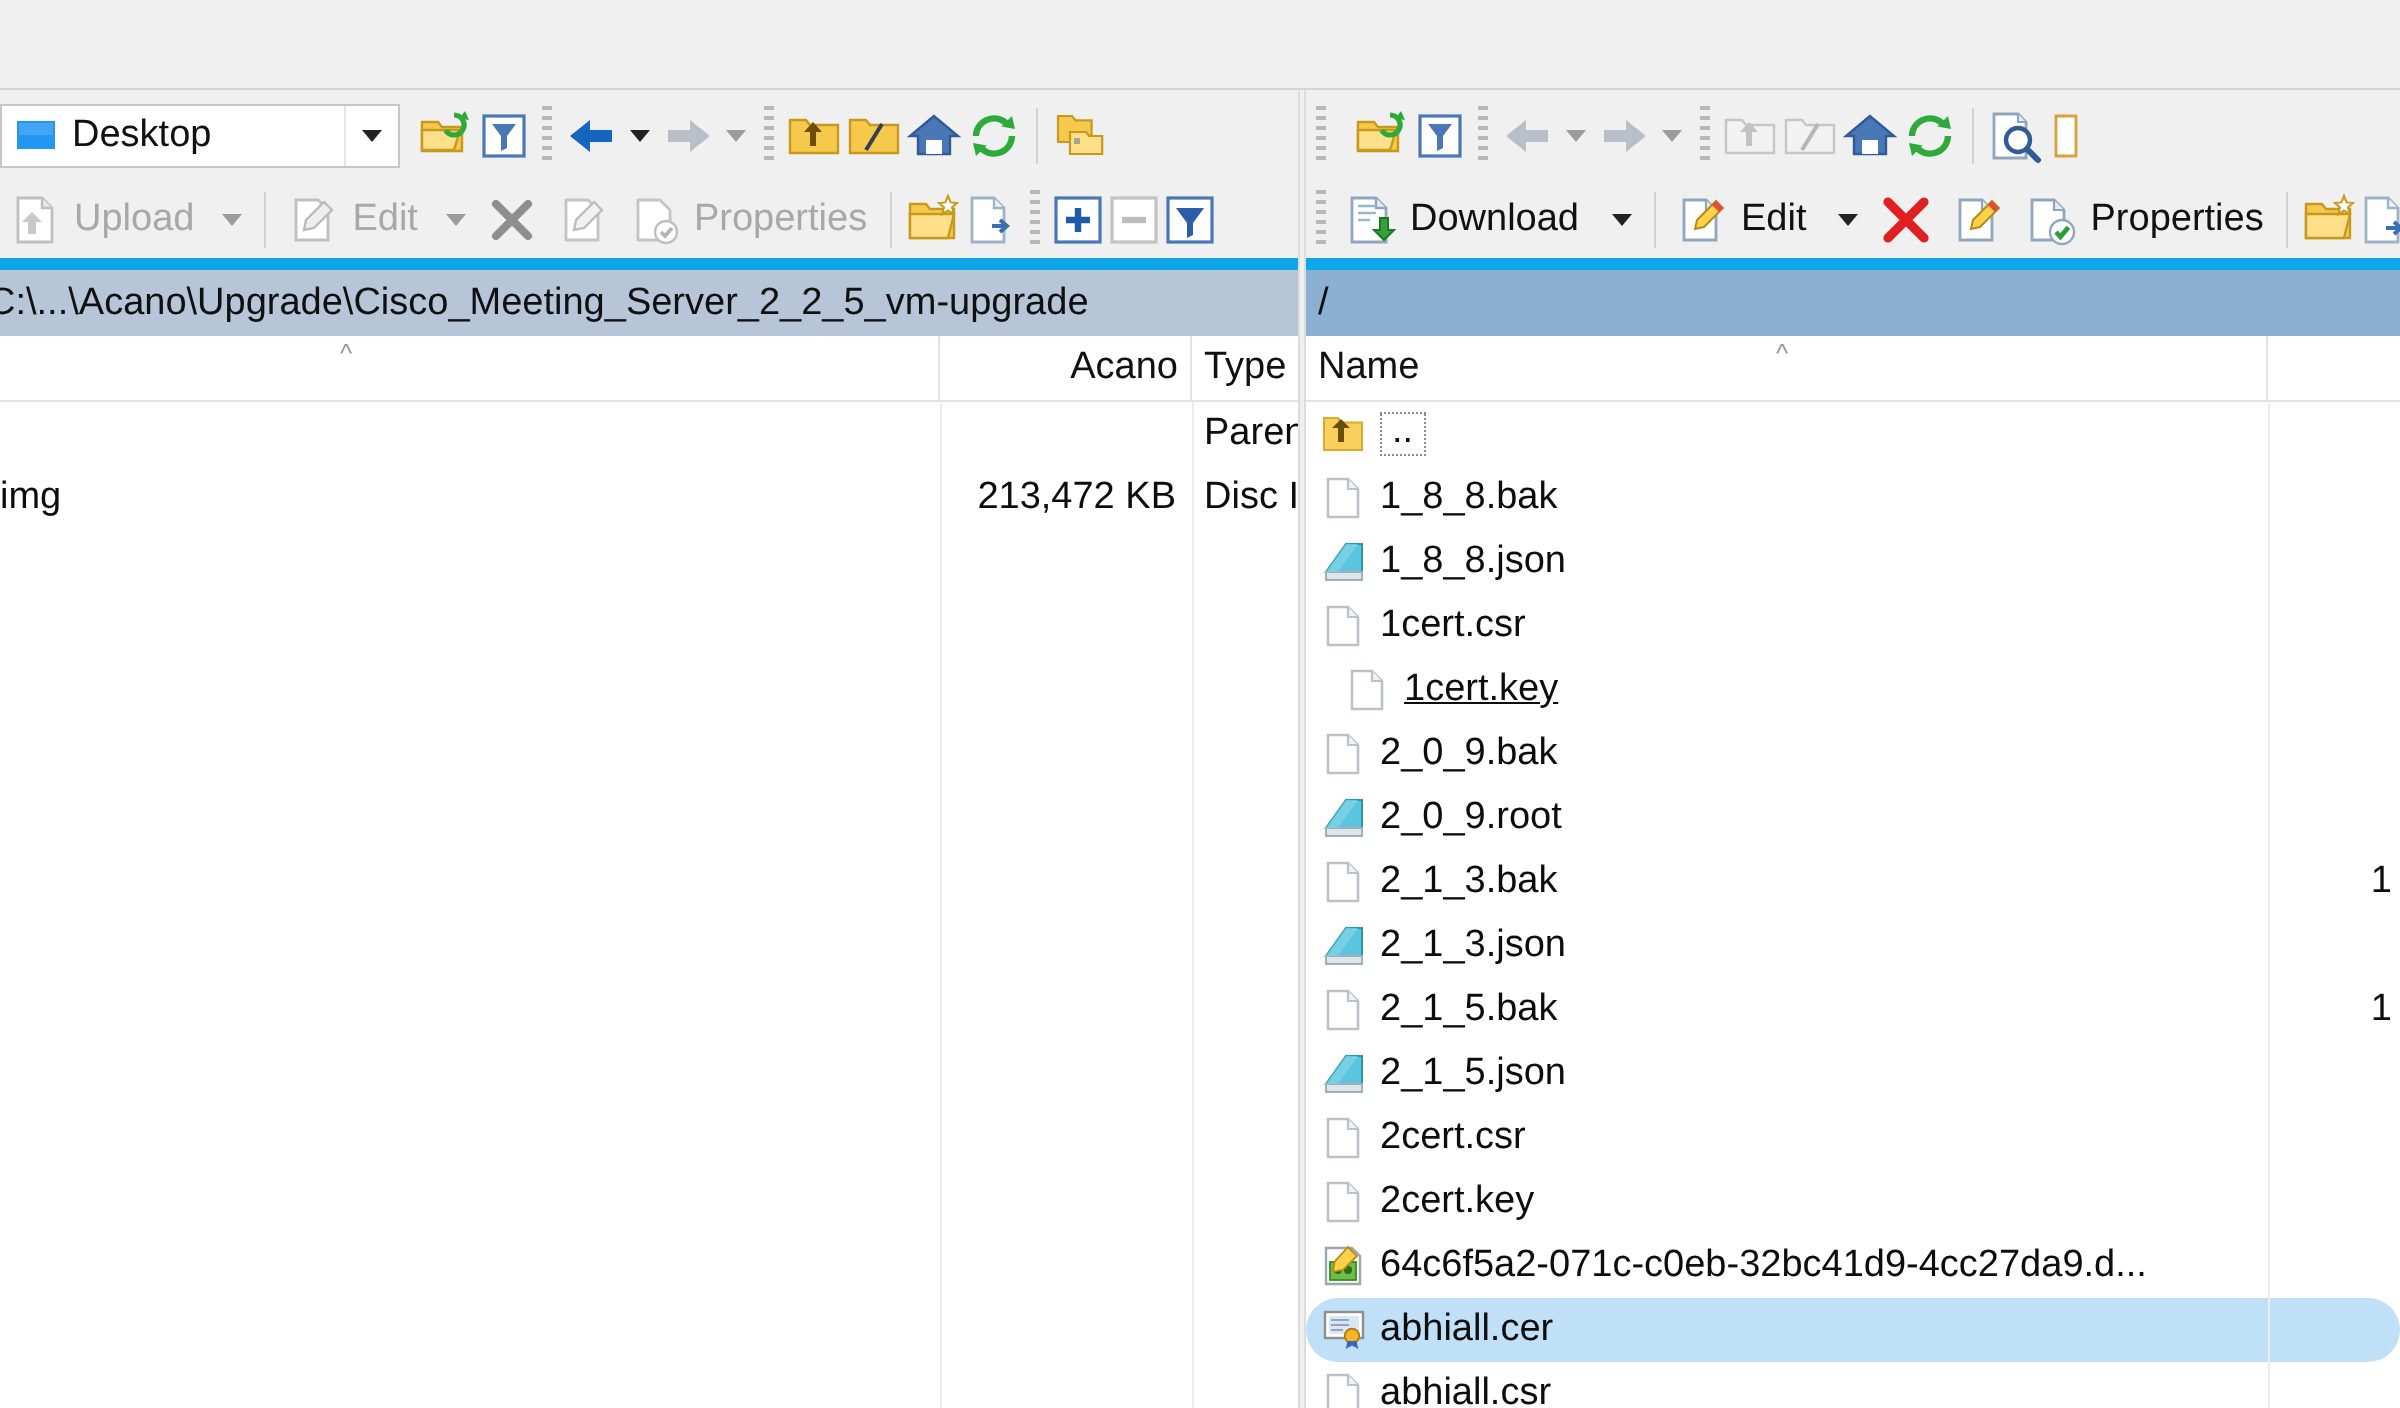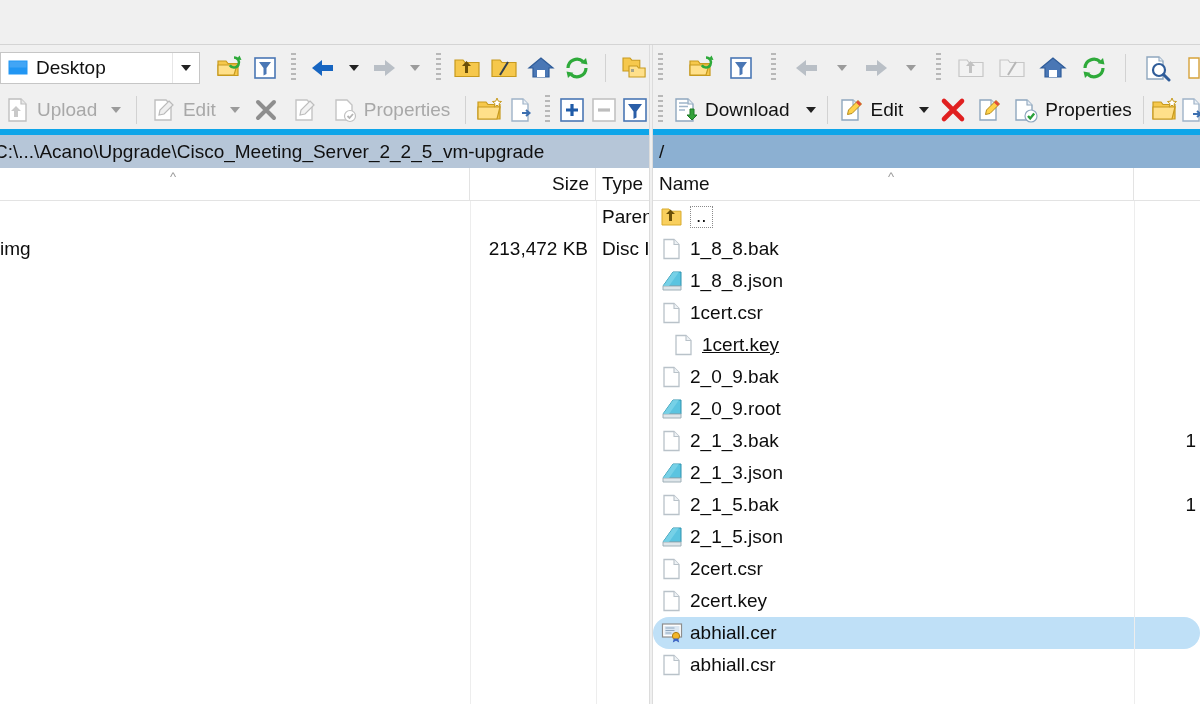--- a/index.html
+++ b/index.html
@@ -87,21 +87,20 @@
 
   
   .toolrow {
     height: 45px;
     background: #f0f0f0;
     display: flex;
     align-items: center;
     box-sizing: border-box;
     overflow: hidden;
     white-space: nowrap;
-    justify-content: space-between;
   }
   .toolrow.row2 { border-bottom: 6px solid #0ea5e9; }
 
   .grip {
     width: 9px; height: 30px;
     flex: none;
     margin: 0 3px;
     background-image: repeating-linear-gradient(
       to bottom, #b8b8b8 0px, #b8b8b8 2px, transparent 2px, transparent 5px);
     background-position: center;
@@ -441,21 +440,21 @@
     <div class="pathbar inactive">
       <span style="margin-left:-6px">C:\...\Acano\Upgrade\Cisco_Meeting_Server_2_2_5_vm-upgrade</span>
     </div>
 
     <div class="listhdr">
       <div class="hcell" style="width:470px">
         <span class="htext"></span>
         <span class="sortmark" style="left:170px">^</span>
       </div>
       <div class="hcell right" style="width:126px">
-        <span class="htext">Size</span>
+        <span class="htext">Acano</span>
       </div>
       <div class="hcell" style="width:53px;border-right:none">
         <span class="htext">Type</span>
       </div>
     </div>
 
     <div class="filelist" style="height:560px">
       <div class="vsep" style="left:470px"></div>
       <div class="vsep" style="left:596px"></div>
 
@@ -824,20 +823,35 @@
               <span class="ico">
                 <svg width="22" height="22" viewBox="0 0 22 22">
                   <path d="M3 1.5h10l5 5V20.5H3z" fill="#ffffff" stroke="#b9c2c9" stroke-width="1.3"></path>
                   <path d="M13 1.5v5h5" fill="#eef2f5" stroke="#b9c2c9" stroke-width="1.1"></path>
                 </svg>
               </span>
               <span>2cert.key</span>
             </div>
             <div class="cell-size" style="width: 66px; padding-right: 4px;"><span></span></div>
           </div>
+          <div class="frow">
+            <div class="cell-name" style="width: 481px; padding-left: 8px;">
+              <span class="ico">
+                <svg width="22" height="22" viewBox="0 0 22 22">
+                  <path d="M2 2h13l4 4v14H2z" fill="#ffffff" stroke="#9aa7b0" stroke-width="1.2"></path>
+                  <rect x="4" y="9" width="13" height="9" fill="#6cbf46" stroke="#3d8a22" stroke-width="0.9"></rect>
+                  <circle cx="8" cy="13" r="2" fill="#2f6b18"></circle>
+                  <circle cx="13" cy="13" r="2" fill="#2f6b18"></circle>
+                  <path d="M13 1.5l4.5 4.5-7 7-5 .8.8-5z" fill="#ffd24a" stroke="#b58a1c" stroke-width="0.9"></path>
+                </svg>
+              </span>
+              <span>64c6f5a2-071c-c0eb-32bc41d9-4cc27da9.d...</span>
+            </div>
+            <div class="cell-size" style="width: 66px; padding-right: 4px;"><span></span></div>
+          </div>
           <div class="frow selected">
             <div class="cell-name" style="width: 481px; padding-left: 8px;">
               <span class="ico">
                 <svg width="22" height="22" viewBox="0 0 22 22">
                   <rect x="1.5" y="2" width="19" height="13" fill="#ffffff" stroke="#8e8e8e" stroke-width="1.2"></rect>
                   <rect x="3.5" y="4" width="15" height="9" fill="#dbe7f2"></rect>
                   <path d="M4.5 6h9M4.5 8.5h9M4.5 11h6" stroke="#8fa7be" stroke-width="1"></path>
                   <circle cx="15" cy="14" r="3.6" fill="#f2b629" stroke="#b07d10" stroke-width="1"></circle>
                   <path d="M12.8 16.5l-1 4 3.2-1.7 3.2 1.7-1-4z" fill="#3b63c4"></path>
                 </svg>

